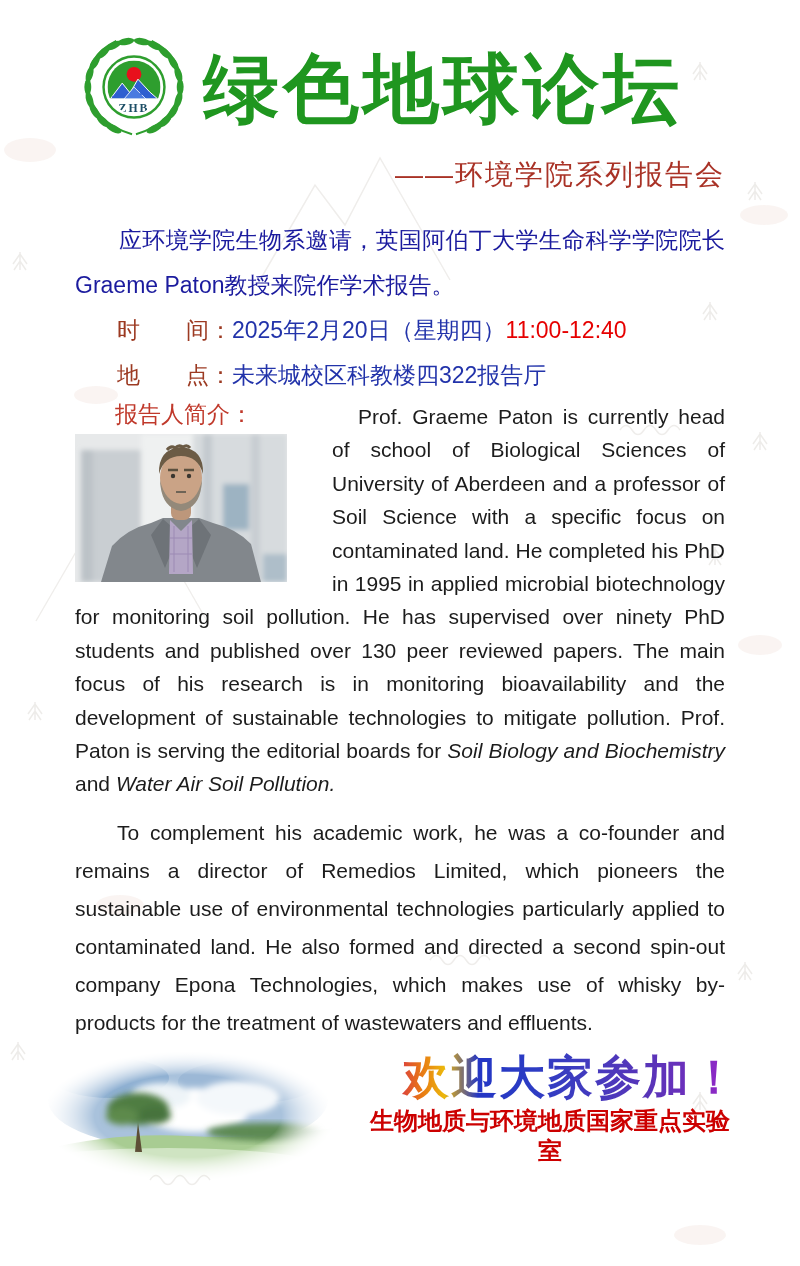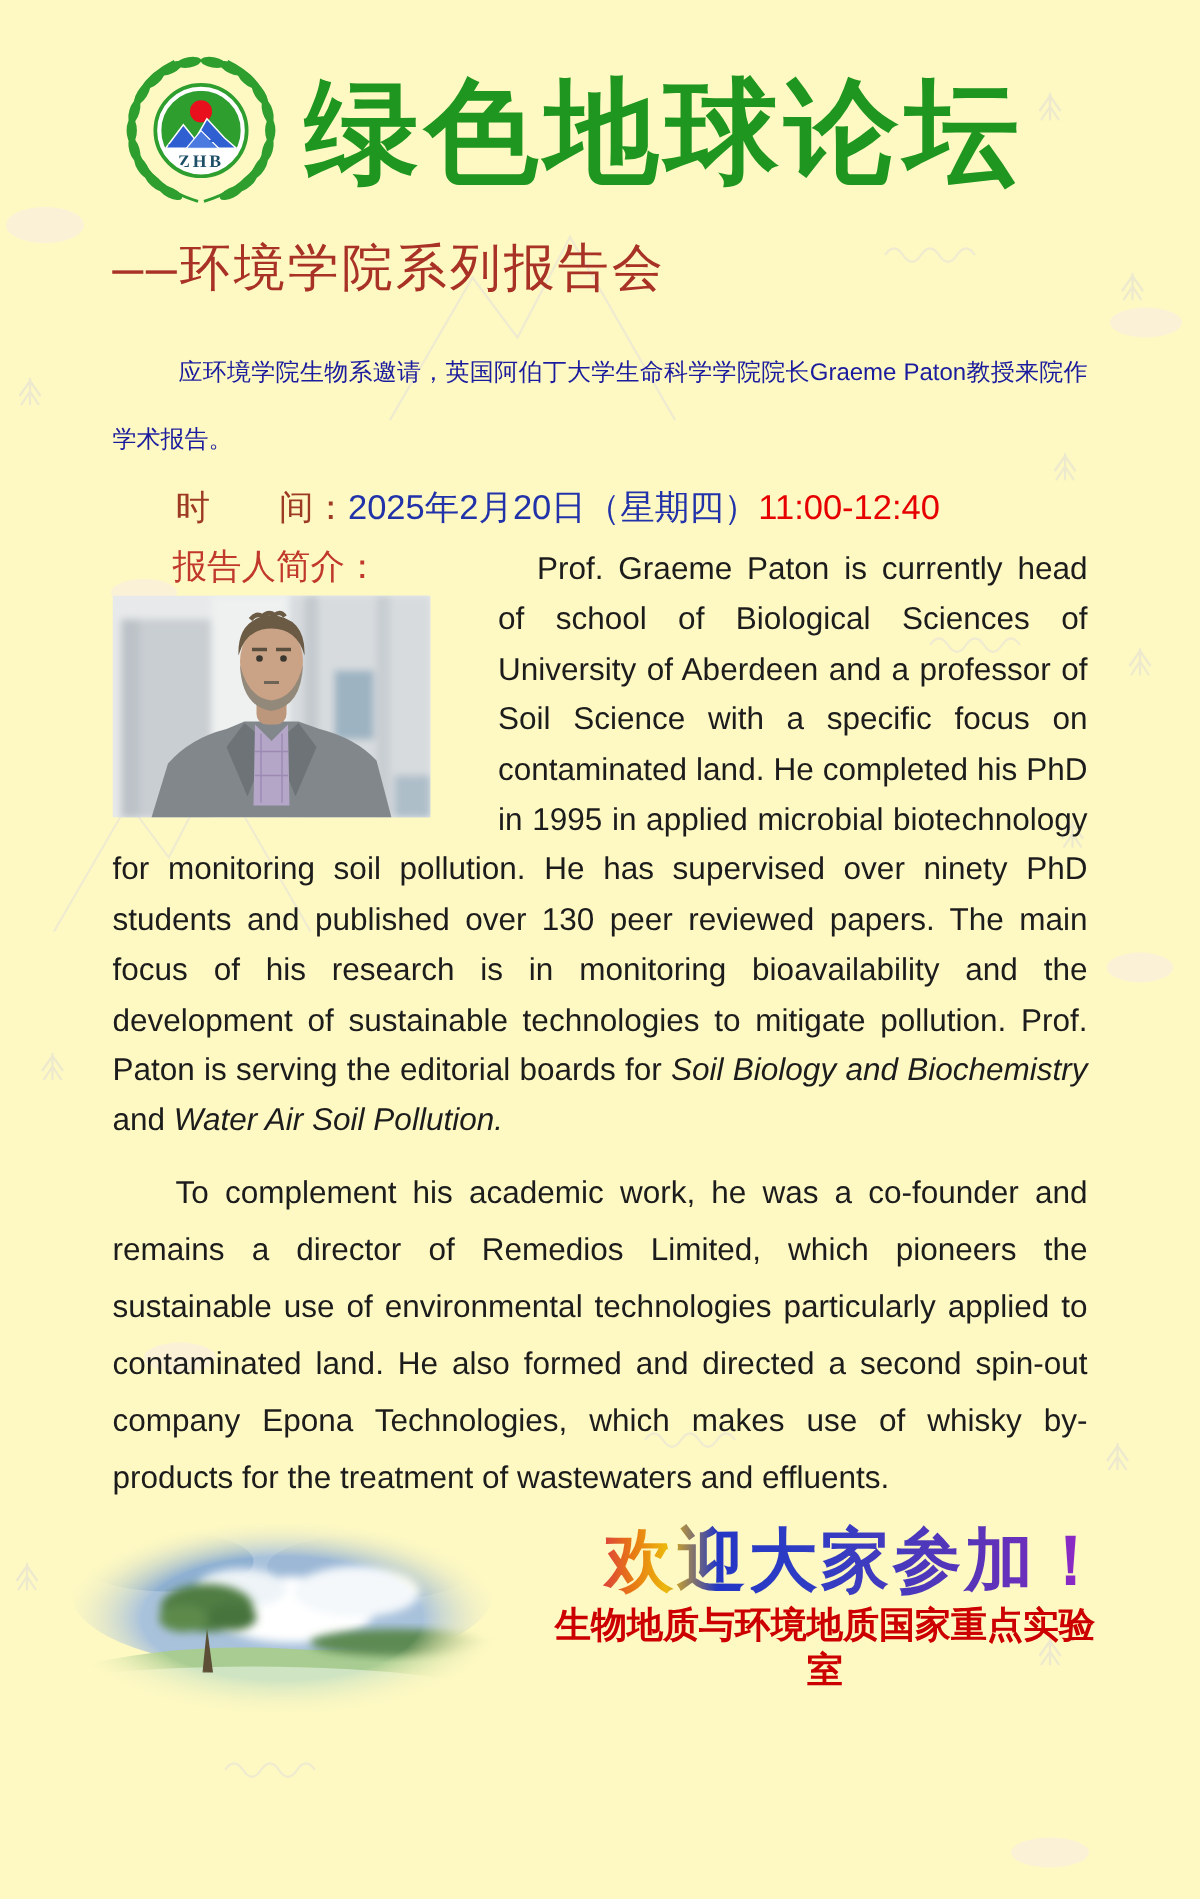--- a/index.html
+++ b/index.html
@@ -1,44 +1,44 @@
 <!DOCTYPE html>
 <html><head>
 <meta charset="utf-8">
 <style>
   * { margin:0; padding:0; box-sizing:border-box; }
   body { background:#888; font-family:"Liberation Sans", sans-serif; }
   .page {
     width:800px; height:1266px; position:relative; margin:0 auto;
-    background:#fef9c3; overflow:hidden;
+    background:#ffffff; overflow:hidden;
   }
   .watermark { position:absolute; left:0; top:0; z-index:0; }
   .content { position:relative; z-index:1; padding:34px 75px 0 75px; }
 
   
   .header { display:flex; align-items:center; gap:10px; }
   .logo-svg { flex:0 0 auto; display:block; }
   .forum-title {
     font-family:"Liberation Serif", serif; font-weight:bold;
     font-size:76px; color:#1f961f; letter-spacing:4px; line-height:1.1;
     white-space:nowrap;
   }
   .issue-line {
     text-align:center; margin-top:10px;
     font-size:30px; font-weight:bold; color:#e60000; letter-spacing:1px;
   }
   .series-line {
-    text-align:left; margin-top:10px;
-    font-family:Liberation Mono, monospace;
-    font-size:34px; color:#a93226; letter-spacing:2px;
+    text-align:right; margin-top:10px;
+    font-family:Liberation Sans, sans-serif;
+    font-size:28px; color:#a93226; letter-spacing:2px;
   }
 
   
   .intro {
-    margin-top:24px; font-size:16px; color:#1b1b9e;
+    margin-top:24px; font-size:23px; color:#1b1b9e;
     line-height:45px; text-align:justify; text-indent:44px;
   }
 
   
   .info-line { font-size:23px; line-height:45px; text-align:justify; text-indent:42px; }
   .info-label { font-family:"Liberation Serif", serif; color:#9c3a22; }
   .blue-val { color:#2233aa; }
   .red-val { color:#e60000; }
 
   
@@ -173,20 +173,21 @@
       <div class="forum-title">绿色地球论坛</div>
     </div>
 
     <div class="series-line">——环境学院系列报告会</div>
 
     <p class="intro">应环境学院生物系邀请，英国阿伯丁大学生命科学学院院长Graeme Paton教授来院作学术报告。</p>
 
 
     <p class="info-line"><span class="info-label">时　　间：</span><span class="blue-val">2025年2月20日（星期四）</span><span class="red-val">11:00-12:40</span></p>
 
+    <p class="info-line"><span class="info-label">地　　点：</span><span class="blue-val">未来城校区科教楼四322报告厅</span></p>
 
     <div class="bio-section">
       <div class="bio-float">
         <div class="bio-label">报告人简介：</div>
         <svg class="speaker-photo" width="212" height="148" viewBox="0 0 212 148" aria-hidden="true">
           <defs>
               <filter id="pblur" x="-10%" y="-10%" width="120%" height="120%">
                 <feGaussianBlur stdDeviation="2.5"></feGaussianBlur>
               </filter>
             </defs>

